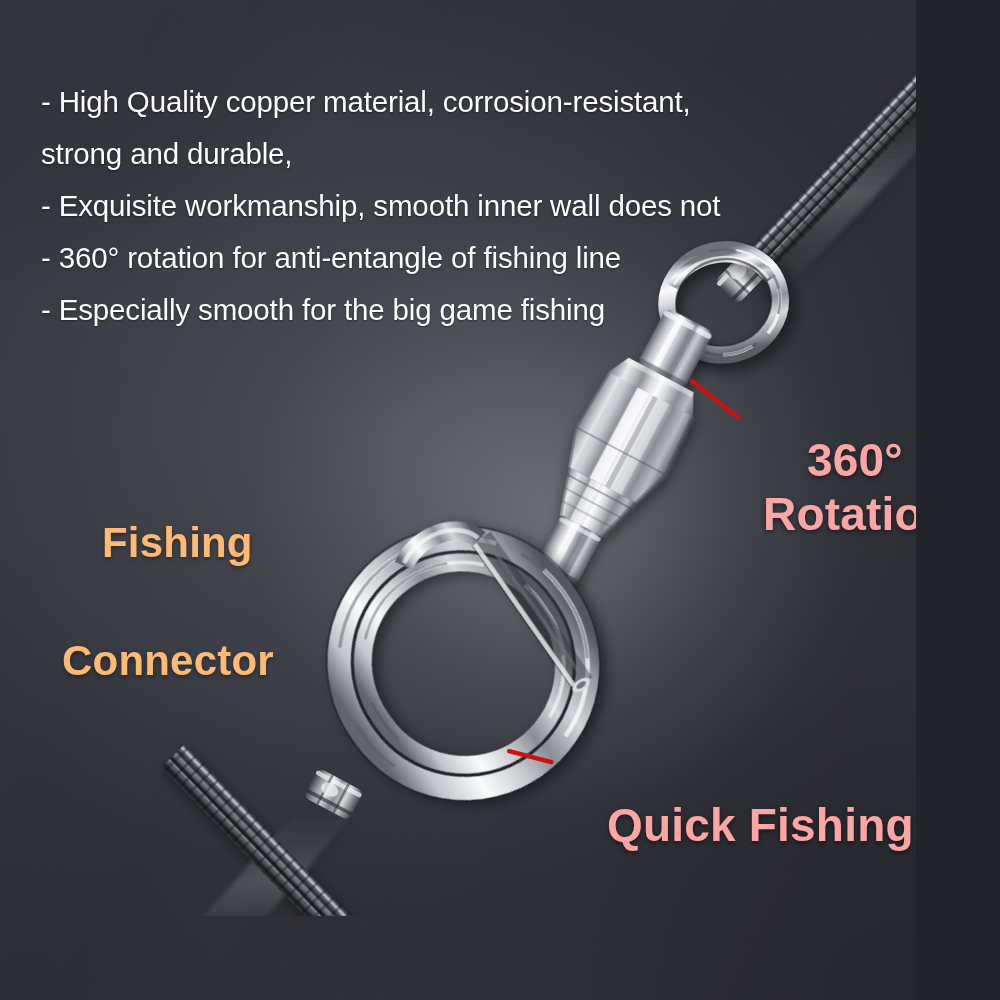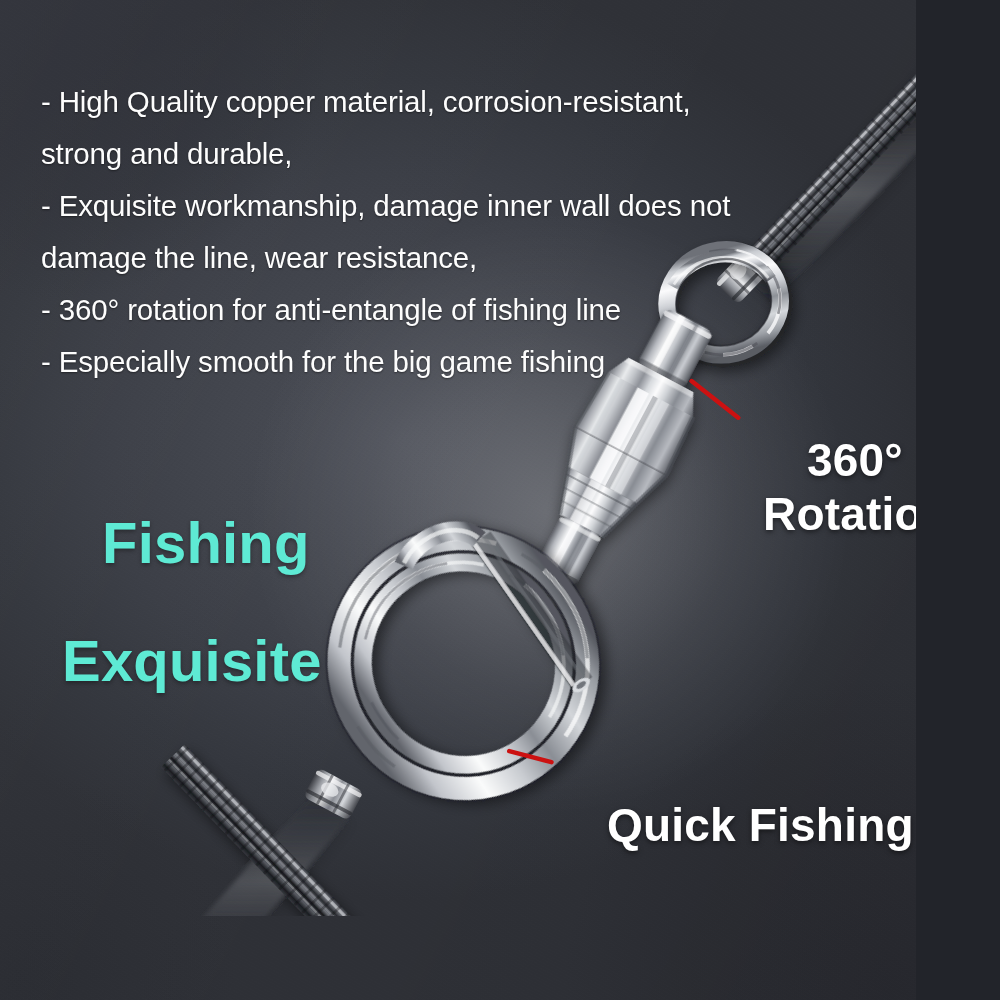--- a/index.html
+++ b/index.html
@@ -74,33 +74,33 @@
     letter-spacing: -0.15px;
     white-space: nowrap;
     text-shadow: 0 1px 2px rgba(0,0,0,0.45);
   }
 
   .brand {
     position: absolute;
     left: 62px;
     top: 484px;
     width: 400px;
-    color: #5eead4;
-    font-size: 58px;
+    color: #fdba74;
+    font-size: 42px;
     font-weight: bold;
     line-height: 118px;
     letter-spacing: 0.2px;
     text-shadow: 0 2px 4px rgba(0,0,0,0.35);
   }
   .brand .b1 { display: block; padding-left: 40px; }
   .brand .b2 { display: block; padding-left: 0px; }
 
   .callout {
     position: absolute;
-    color: #ffffff;
+    color: #fca5a5;
     font-size: 46px;
     font-weight: 600;
     letter-spacing: 0.2px;
     text-shadow: 0 2px 5px rgba(0,0,0,0.5);
     white-space: nowrap;
   }
   #callout-rotation { left: 807px; top: 433px; }
   #callout-rotation .r1 { display: block; }
   #callout-rotation .r2 { display: block; margin-left: -44px; }
   #callout-quick { left: 607px; top: 798px; }
@@ -375,29 +375,28 @@
       </g>
     </g>
 
     <line x1="755" y1="416" x2="806" y2="456" stroke="#cc1111" stroke-width="5" stroke-linecap="round"></line>
     <line x1="556" y1="820" x2="602" y2="832" stroke="#cc1111" stroke-width="5" stroke-linecap="round"></line>
   </svg>
 
   <div class="features">
     <div class="feature-line">- High Quality copper material, corrosion-resistant,</div>
     <div class="feature-line">strong and durable,</div>
-    <div class="feature-line">- Exquisite workmanship, damage inner wall does not</div>
-    <div class="feature-line">damage the line, wear resistance,</div>
+    <div class="feature-line">- Exquisite workmanship, smooth inner wall does not</div>
     <div class="feature-line">- 360° rotation for anti-entangle of fishing line</div>
     <div class="feature-line">- Especially smooth for the big game fishing</div>
   </div>
 
   <div class="brand">
     <span class="b1">Fishing</span>
-    <span class="b2">Exquisite</span>
+    <span class="b2">Connector</span>
   </div>
 
   <div class="callout" id="callout-rotation">
     <span class="r1">360°</span>
     <span class="r2">Rotation</span>
   </div>
 
   <div class="callout" id="callout-quick">Quick Fishing</div>
 
 </div>

